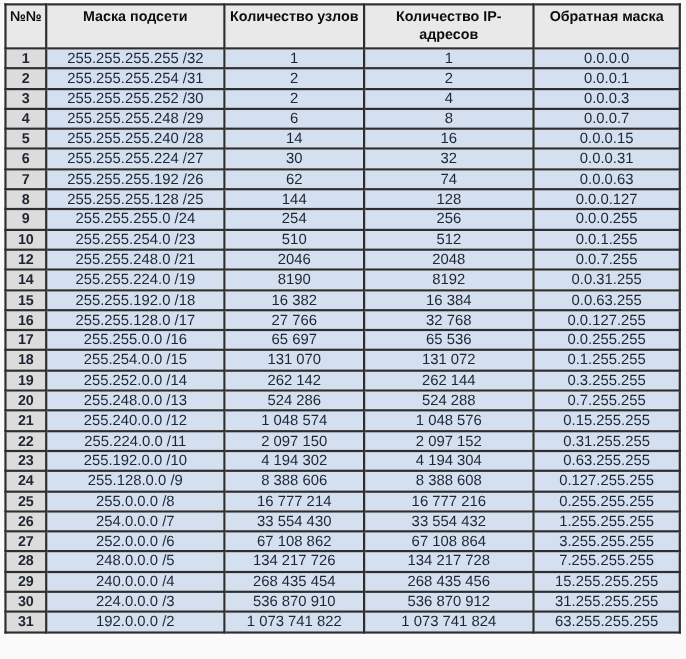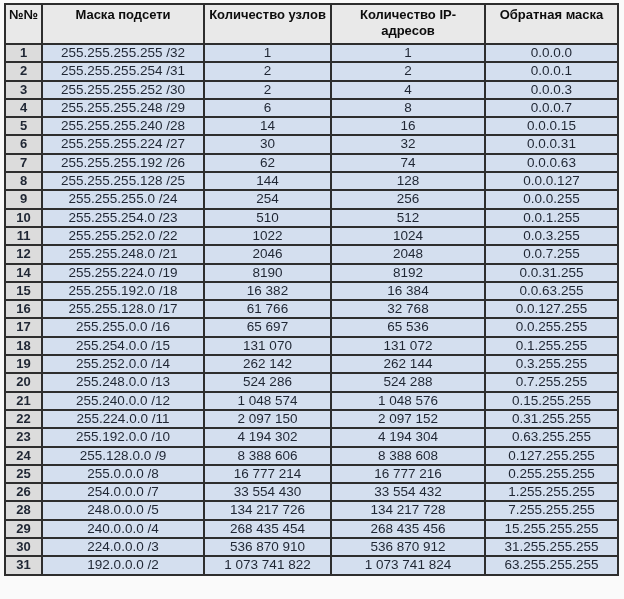--- a/index.html
+++ b/index.html
@@ -144,27 +144,20 @@
         <td>0.0.0.255</td>
       </tr>
       <tr>
         <td>10</td>
         <td>255.255.254.0 /23</td>
         <td>510</td>
         <td>512</td>
         <td>0.0.1.255</td>
       </tr>
       <tr>
-        <td>11</td>
-        <td>255.255.252.0 /22</td>
-        <td>1022</td>
-        <td>1024</td>
-        <td>0.0.3.255</td>
-      </tr>
-      <tr>
         <td>12</td>
         <td>255.255.248.0 /21</td>
         <td>2046</td>
         <td>2048</td>
         <td>0.0.7.255</td>
       </tr>
       <tr>
         <td>14</td>
         <td>255.255.224.0 /19</td>
         <td>8190</td>
@@ -174,21 +167,21 @@
       <tr>
         <td>15</td>
         <td>255.255.192.0 /18</td>
         <td>16 382</td>
         <td>16 384</td>
         <td>0.0.63.255</td>
       </tr>
       <tr>
         <td>16</td>
         <td>255.255.128.0 /17</td>
-        <td>61 766</td>
+        <td>27 766</td>
         <td>32 768</td>
         <td>0.0.127.255</td>
       </tr>
       <tr>
         <td>17</td>
         <td>255.255.0.0 /16</td>
         <td>65 697</td>
         <td>65 536</td>
         <td>0.0.255.255</td>
       </tr>
@@ -249,20 +242,27 @@
         <td>0.255.255.255</td>
       </tr>
       <tr>
         <td>26</td>
         <td>254.0.0.0 /7</td>
         <td>33 554 430</td>
         <td>33 554 432</td>
         <td>1.255.255.255</td>
       </tr>
       <tr>
+        <td>27</td>
+        <td>252.0.0.0 /6</td>
+        <td>67 108 862</td>
+        <td>67 108 864</td>
+        <td>3.255.255.255</td>
+      </tr>
+      <tr>
         <td>28</td>
         <td>248.0.0.0 /5</td>
         <td>134 217 726</td>
         <td>134 217 728</td>
         <td>7.255.255.255</td>
       </tr>
       <tr>
         <td>29</td>
         <td>240.0.0.0 /4</td>
         <td>268 435 454</td>

